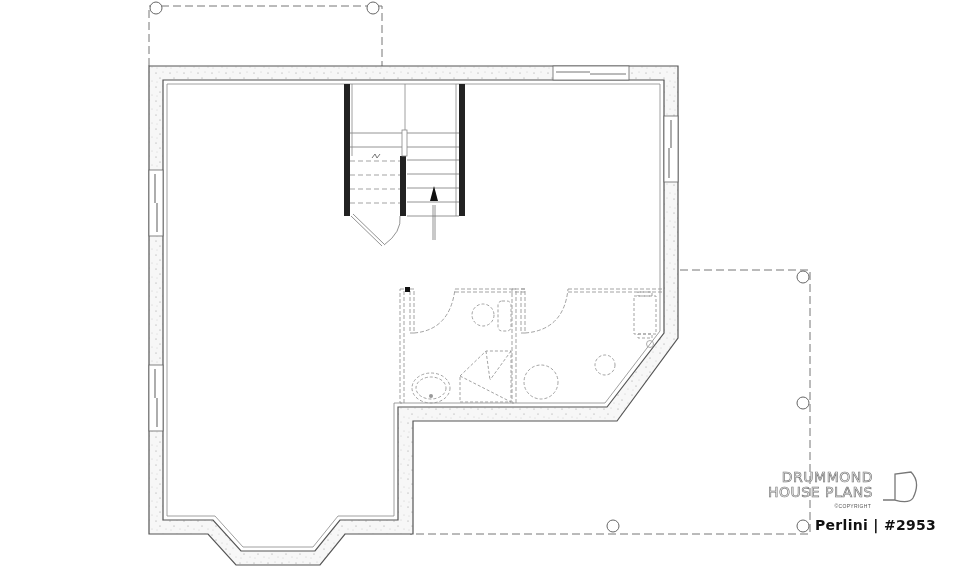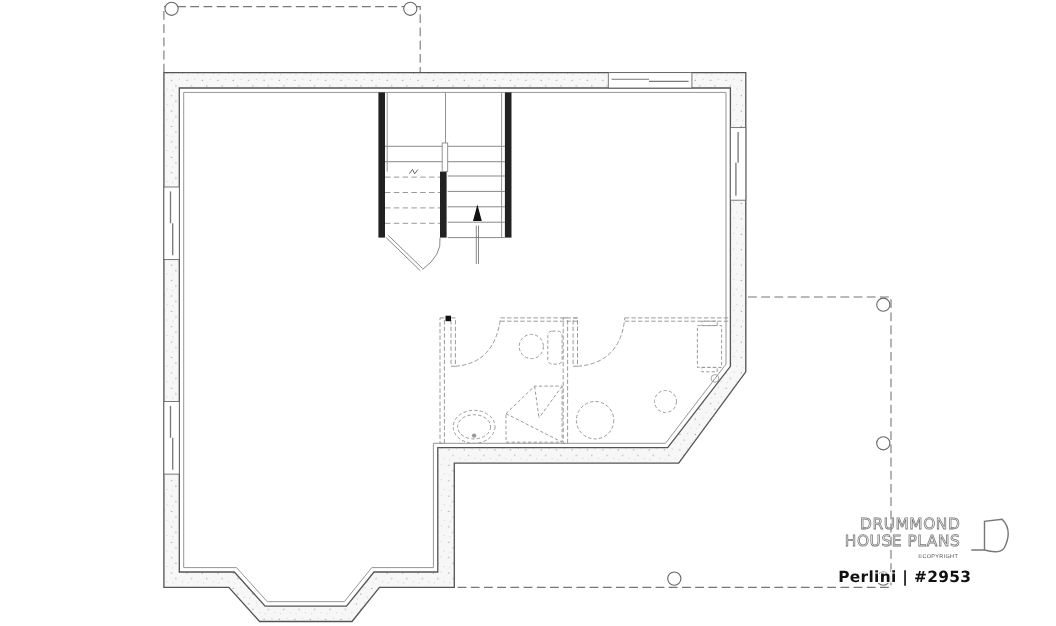--- a/index.html
+++ b/index.html
@@ -8,21 +8,21 @@
     .brand { position: absolute; left: 748px; top: 468px; width: 175px; height: 70px; }
     .brand-line1, .brand-line2 {
       position: absolute; right: 50px; font-family: "DejaVu Sans", sans-serif; font-size: 14px; letter-spacing: 0.5px;
       color: #ffffff; -webkit-text-stroke: 0.7px #777; font-weight: normal; white-space: nowrap; line-height: 14px;
     }
     .brand-line1 { top: 2px; }
     .brand-line2 { top: 17px; }
     .brand-copy { position: absolute; right: 52px; top: 35px; font-size: 5px; color: #555; letter-spacing: 0.3px; }
     .brand-logo { position: absolute; right: 2px; top: 0px; width: 40px; height: 36px; }
     .caption {
-      position: absolute; left: 762px; top: 517px; font-family: "DejaVu Sans", sans-serif; font-weight: bold; font-size: 14px;
+      position: absolute; left: 815px; top: 517px; font-family: "DejaVu Sans", sans-serif; font-weight: bold; font-size: 14px;
       color: #111; text-shadow: -1px -1px 0 #fff, 1px -1px 0 #fff, -1px 1px 0 #fff, 1px 1px 0 #fff; white-space: nowrap; letter-spacing: 0.3px;
     }
   </style>
 </head>
 <body>
 
 <svg id="plan" viewBox="0 0 960 569" xmlns="http://www.w3.org/2000/svg">
   <defs>
     <pattern id="speckle" width="14" height="14" patternUnits="userSpaceOnUse">
       <rect width="14" height="14" fill="#f7f7f7"></rect>

